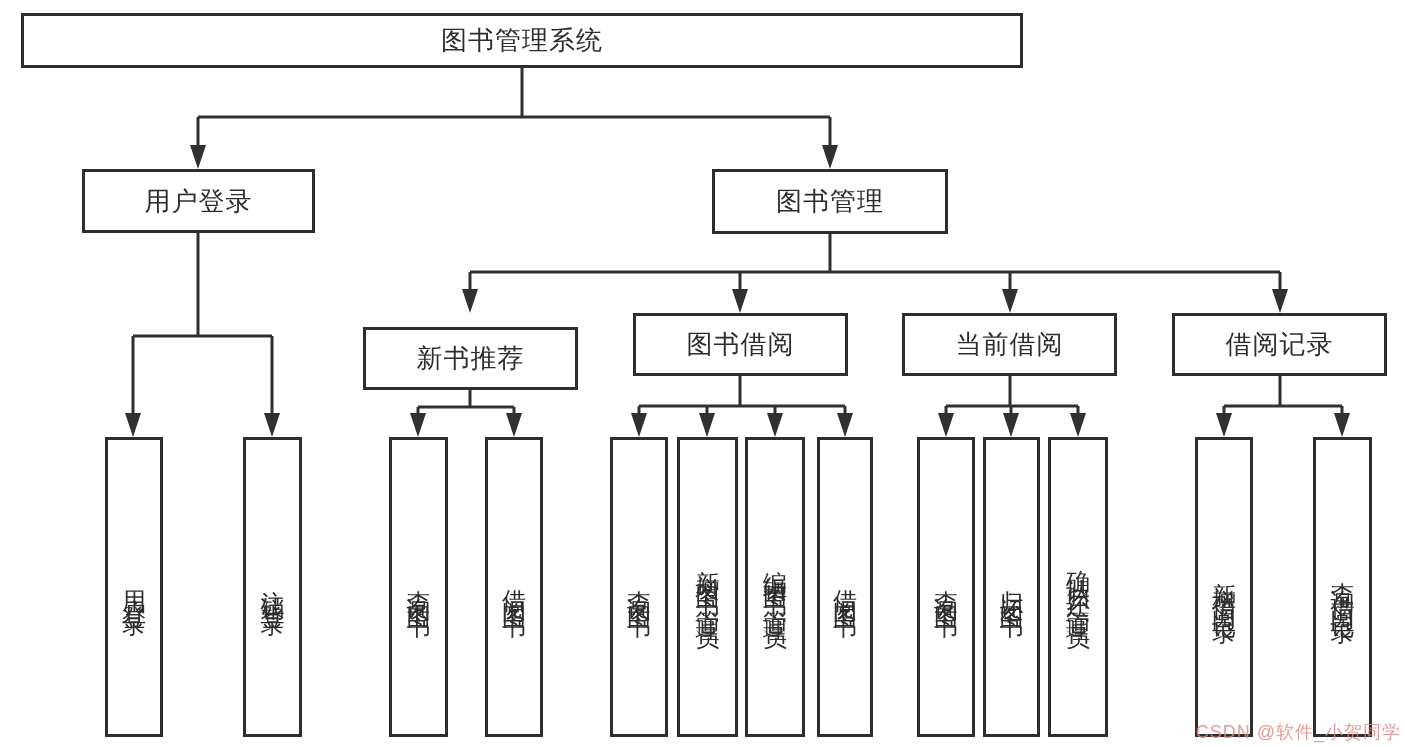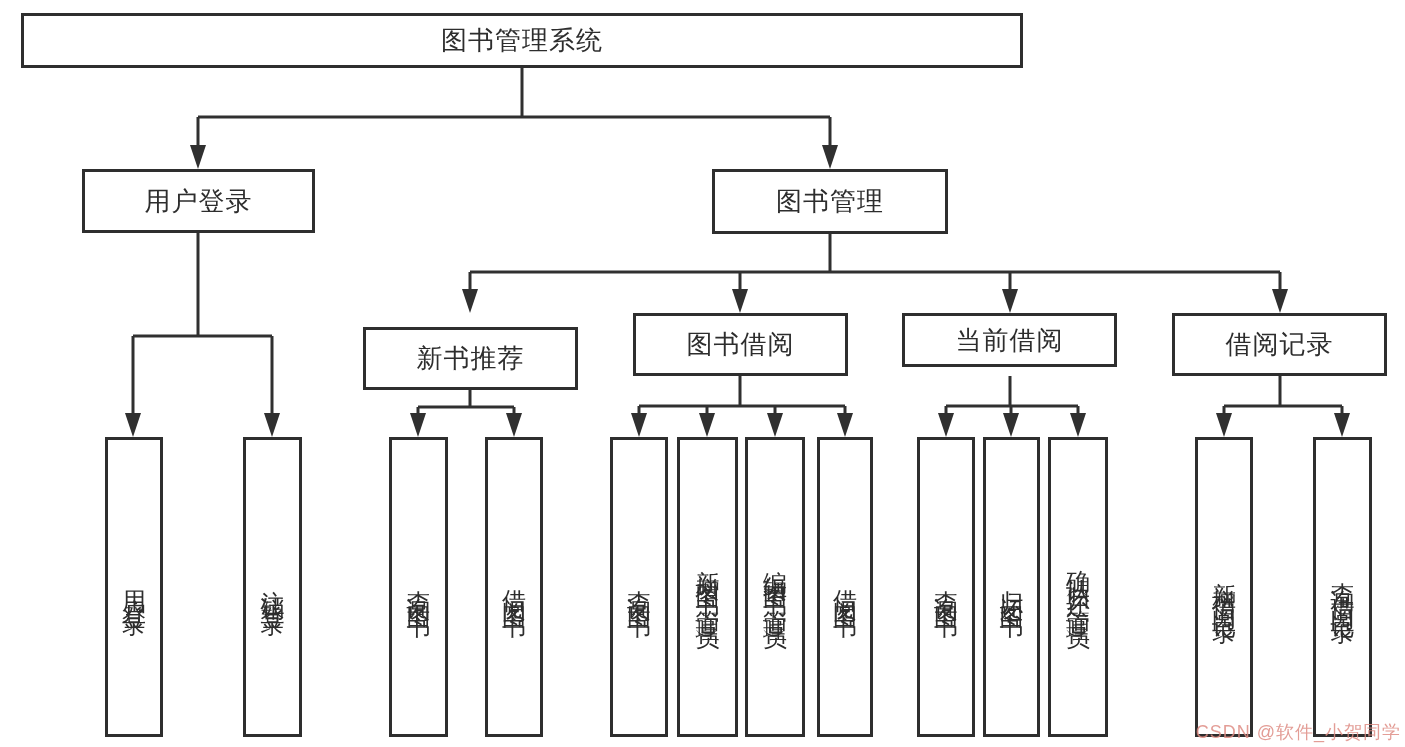--- a/index.html
+++ b/index.html
@@ -122,21 +122,21 @@
   <div class="box hbox" style="left:712px; top:169px; width:236px; height:65px;">
     <span>图书管理</span>
   </div>
 
   <div class="box hbox" style="left:363px; top:327px; width:215px; height:63px;">
     <span>新书推荐</span>
   </div>
   <div class="box hbox" style="left:633px; top:313px; width:215px; height:63px;">
     <span>图书借阅</span>
   </div>
-  <div class="box hbox" style="left:902px; top:313px; width:215px; height:54px;">
+  <div class="box hbox" style="left:902px; top:313px; width:215px; height:63px;">
     <span>当前借阅</span>
   </div>
   <div class="box hbox" style="left:1172px; top:313px; width:215px; height:63px;">
     <span>借阅记录</span>
   </div>
 
   <div class="box vbox" style="left:105px; top:437px; width:58px; height:300px;">
     <span class="vtext">用户登录</span>
   </div>
   <div class="box vbox" style="left:243px; top:437px; width:59px; height:300px;">

